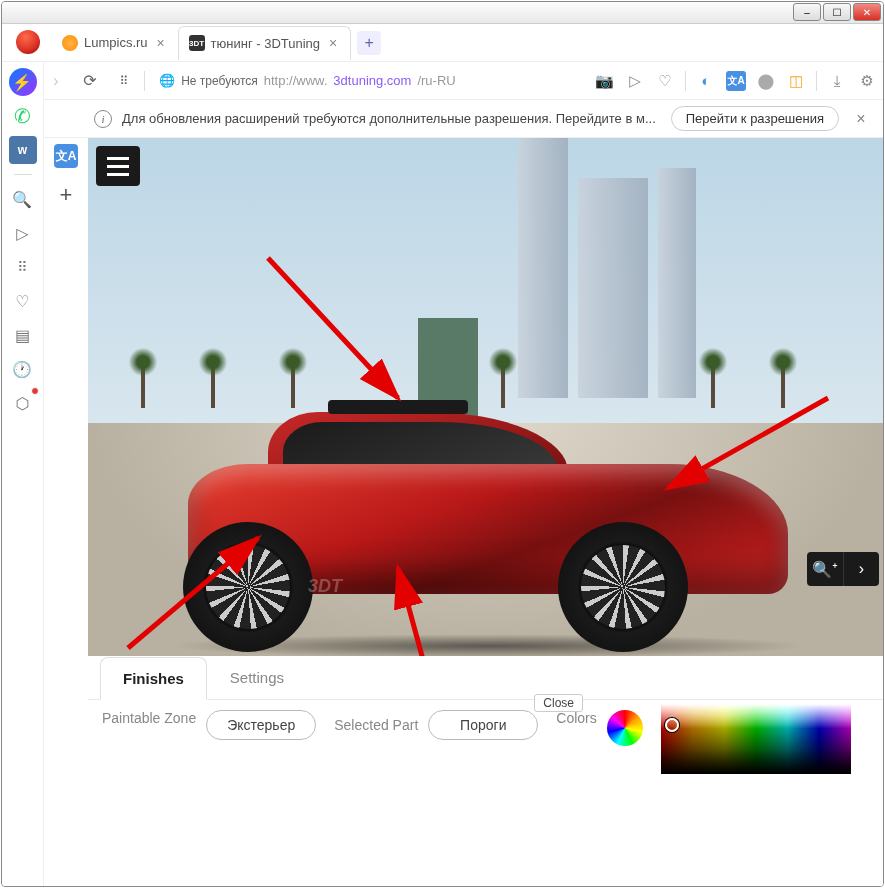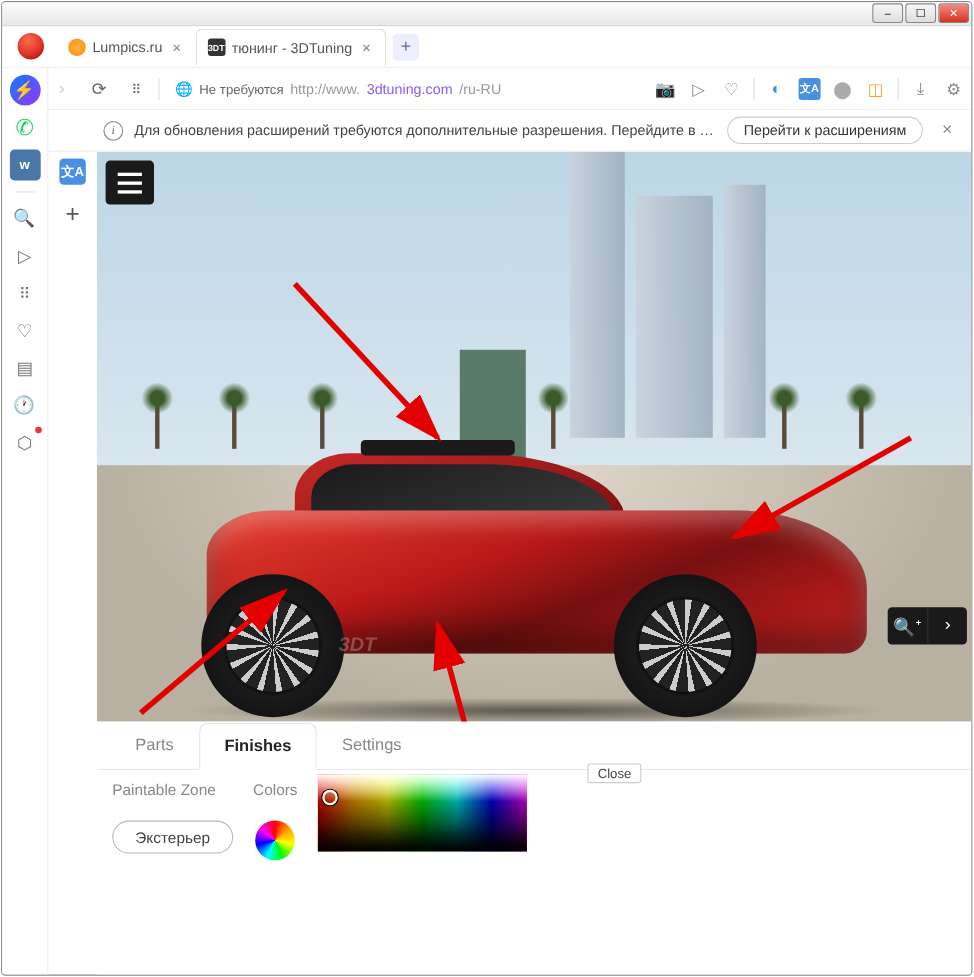--- a/index.html
+++ b/index.html
@@ -71,21 +71,21 @@
 .zoom-ctrl div:first-child{border:none;}
 .save-ctrl { position:absolute; right:4px; bottom:28px; display:flex; background:#1a1a1a; border-radius:4px; overflow:hidden; }
 .save-ctrl div { width:36px; height:34px; display:flex; align-items:center; justify-content:center; color:#fff; cursor:pointer; font-size:16px; border-left:1px solid #333;}
 .save-ctrl div:first-child{border:none;}
 .bottom-panel { position:absolute; left:0; right:0; top:518px; bottom:0; background:#fff; }
 .bp-tabs { display:flex; height:44px; border-bottom:1px solid #e8e8e8; padding-left:12px; position:relative;}
 .bp-tab { padding:0 22px; display:flex; align-items:center; font-size:15px; color:#888; cursor:pointer; border:1px solid transparent; position:relative;}
 .bp-tab.active { color:#222; font-weight:bold; border:1px solid #e0e0e0; border-bottom:1px solid #fff; border-radius:8px 8px 0 0; background:#fff; top:1px;}
 .close-tip { position:absolute; right:300px; top:38px; background:#fff; border:1px solid #ccc; border-radius:3px; padding:1px 8px; font-size:12px; color:#444; z-index:2;margin-left:48px;}
 .bp-body { display:flex; padding:10px 14px; gap:18px; align-items:flex-start;}
-.bp-col { display:flex; flex-direction:column; gap:20px; align-items:center;}
+.bp-col { display:flex; flex-direction:row; gap:10px; align-items:center;}
 .bp-col-label { font-size:14px; color:#888; }
 .bp-row { display:flex; gap:10px;}
 .pill-btn { border:1px solid #bbb; border-radius:18px; padding:6px 20px; font-size:14px; color:#444; background:#fff; cursor:pointer; min-width:110px; text-align:center;}
 .color-wheel { width:36px; height:36px; border-radius:50%; background: conic-gradient(red,orange,yellow,lime,cyan,blue,magenta,red); cursor:pointer;}
 .color-picker { width:190px; height:70px; position:relative; background: linear-gradient(to bottom, transparent, #000), linear-gradient(to right, red,orange,yellow,lime,cyan,blue,magenta); cursor:crosshair;}
 .color-picker::before { content:''; position:absolute; inset:0; background: linear-gradient(to bottom, rgba(255,255,255,1) 0%, rgba(255,255,255,0) 35%, rgba(0,0,0,0) 65%, rgba(0,0,0,0.3) 100%);}
 .picker-cursor { position:absolute; left:4px; top:14px; width:14px; height:14px; border:2px solid #fff; border-radius:50%; box-shadow:0 0 0 1px #000;}
 .red-arrow-svg { position:absolute; pointer-events:none; z-index:4;}
 </style>
 </head>
@@ -153,21 +153,21 @@
     <div class="sb-ico" style="font-size:14px">⠿</div>
     <div class="sb-ico">♡</div>
     <div class="sb-ico">▤</div>
     <div class="sb-ico">🕐</div>
     <div class="sb-ico">⬡<span class="sb-dot"></span></div>
   </div>
 
   <div class="notify-bar" style="position:absolute; left:42px; right:0; top:98px;">
     <div class="info-ico">i</div>
     <span style="flex:1; overflow:hidden; text-overflow:ellipsis; white-space:nowrap;">Для обновления расширений требуются дополнительные разрешения. Перейдите в м...</span>
-    <button class="ext-btn">Перейти к расширениям</button>
+    <button class="ext-btn">Перейти к разрешения</button>
     <div style="width:24px; text-align:center; color:#888; cursor:pointer; font-size:16px;">×</div>
   </div>
 
   <div class="content">
     <div class="add-panel">
       <div class="gx">文A</div>
       <div class="plus">+</div>
     </div>
 
     <div class="viewer">
@@ -242,33 +242,36 @@
         </div>
       </div>
 
       <div class="save-ctrl" style="top:524px; bottom:auto;">
         <div>💾</div>
         <div>›</div>
       </div>
 
       <div class="bottom-panel">
         <div class="bp-tabs">
-          <div class="bp-tab">Parts</div>
           <div class="bp-tab active">Finishes</div>
           <div class="bp-tab">Settings</div>
           <div class="close-tip">Close</div>
         </div>
         <div class="bp-body">
           <div class="bp-col" style="align-items:flex-start">
             <div class="bp-col-label">Paintable Zone</div>
             <div class="bp-row">
               <div class="pill-btn">Экстерьер</div>
             </div>
           </div>
           <div class="bp-col">
+            <div class="bp-col-label">Selected Part</div>
+            <div class="pill-btn">Пороги</div>
+          </div>
+          <div class="bp-col">
             <div class="bp-col-label" style="align-self:flex-start">Colors</div>
             <div class="color-wheel"></div>
           </div>
           <div class="bp-col" style="margin-top:-6px">
             <div class="color-picker">
               <div class="picker-cursor"></div>
             </div>
           </div>
         </div>
       </div>

